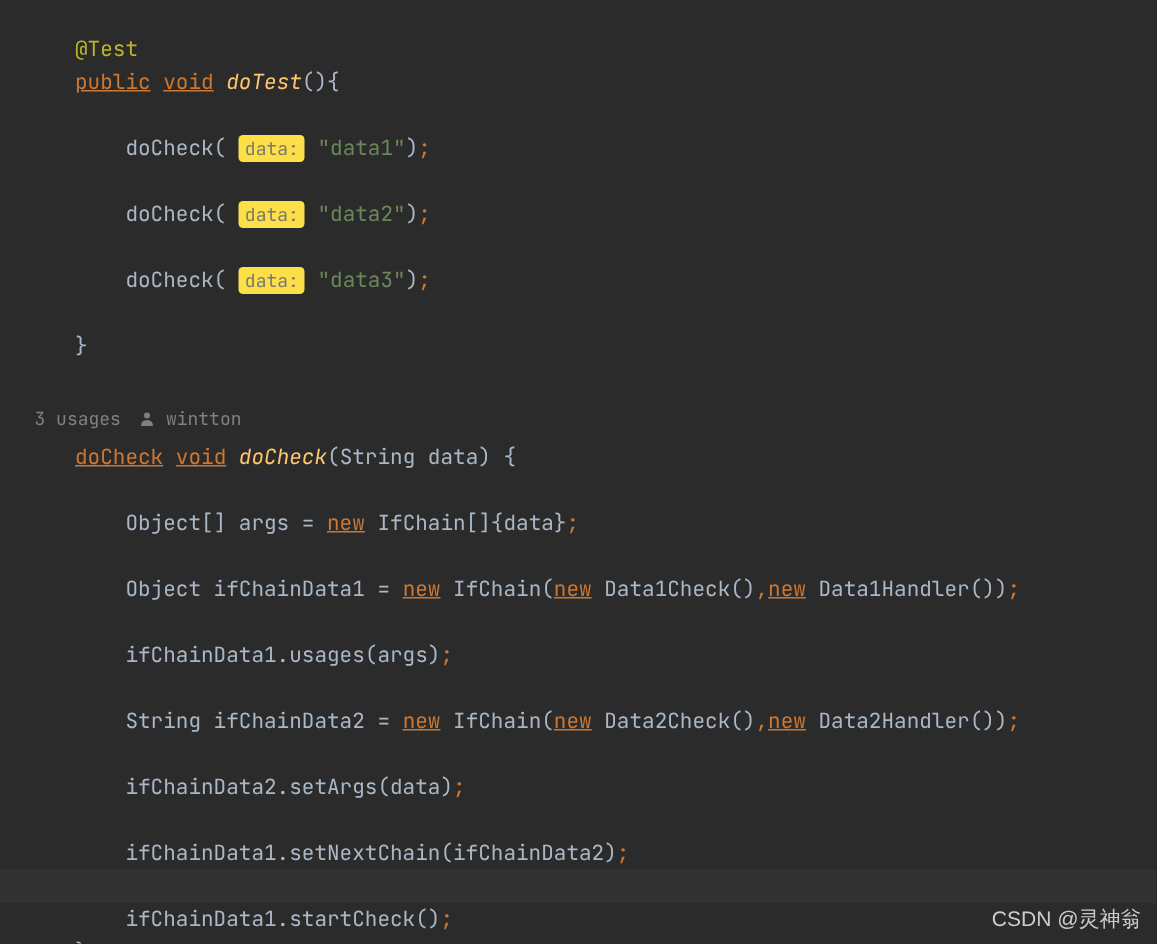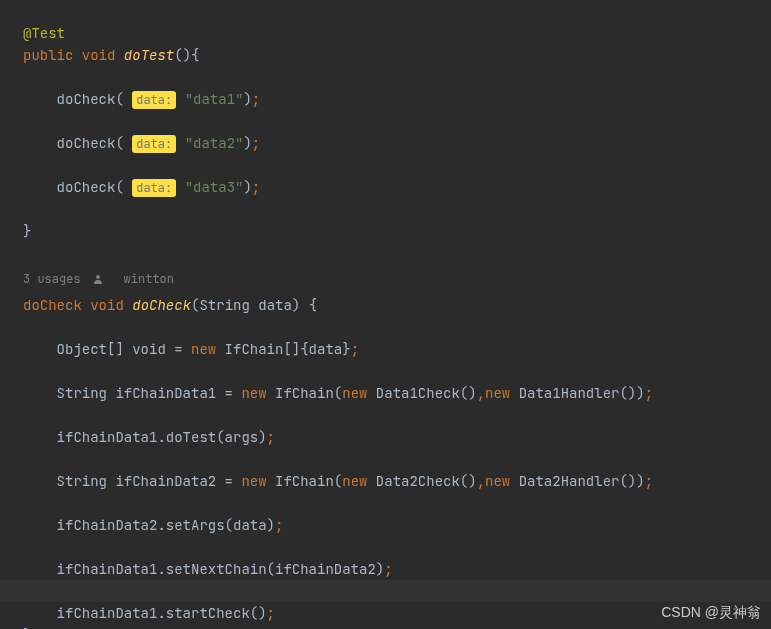--- a/index.html
+++ b/index.html
@@ -16,26 +16,27 @@
       width: 771px;
       height: 629px;
       overflow: hidden;
       position: relative;
       padding-left: 23px;
       padding-top: 0;
     }
     .code-line {
       white-space: pre;
       height: 22px;
+      margin-left: 27px;
     }
     .empty-line {
       height: 22px;
     }
     .annotation { color: #bbb529; }
-    .keyword { color: #cc7832; }
+    .keyword { color: #cc7832; text-decoration: underline; }
     .method-decl { color: #ffc66d; font-style: italic; }
     .string { color: #6a8759; }
     .param-hint {
       color: #787878;
       background: #fde047;
       border-radius: 3px;
       padding: 1px 4px;
       font-size: 12px;
     }
     .default { color: #a9b7c6; }
@@ -87,42 +88,42 @@
 <div class="code-line"><span class="default">    </span><span class="default">doCheck(</span><span class="default"> </span><span class="param-hint">data:</span><span class="default"> </span><span class="string">"data3"</span><span class="default">)</span><span class="semicolon">;</span></div>
 
 <div class="empty-line"></div>
 
 <div class="code-line"><span class="default">}</span></div>
 
 <div class="empty-line"></div>
 
 <div class="usage-line">
   <span>3 usages</span>
-  <span style="display:flex;align-items:center;gap:21px;">
+  <span style="display:flex;align-items:center;gap:8px;">
     <svg width="10" height="10" viewBox="0 0 10 10" fill="#808080">
         <circle cx="5" cy="3" r="2"></circle>
         <path d="M1 10 Q1 6 5 6 Q9 6 9 10 Z"></path>
       </svg>
     <span>wintton</span>
   </span>
 </div>
 
 <div class="code-line"><span class="keyword">doCheck</span><span class="default"> </span><span class="keyword">void</span><span class="default"> </span><span class="method-decl">doCheck</span><span class="default">(String data) {</span></div>
 
 <div class="empty-line"></div>
 
-<div class="code-line"><span class="default">    </span><span class="default">Object[] void = </span><span class="keyword">new</span><span class="default"> IfChain[]{data}</span><span class="semicolon">;</span></div>
+<div class="code-line"><span class="default">    </span><span class="default">Object[] args = </span><span class="keyword">new</span><span class="default"> IfChain[]{data}</span><span class="semicolon">;</span></div>
 
 <div class="empty-line"></div>
 
-<div class="code-line"><span class="default">    </span><span class="default">String ifChainData1 = </span><span class="keyword">new</span><span class="default"> IfChain(</span><span class="keyword">new</span><span class="default"> Data1Check()</span><span class="comma">,</span><span class="keyword">new</span><span class="default"> Data1Handler())</span><span class="semicolon">;</span></div>
+<div class="code-line"><span class="default">    </span><span class="default">Object ifChainData1 = </span><span class="keyword">new</span><span class="default"> IfChain(</span><span class="keyword">new</span><span class="default"> Data1Check()</span><span class="comma">,</span><span class="keyword">new</span><span class="default"> Data1Handler())</span><span class="semicolon">;</span></div>
 
 <div class="empty-line"></div>
 
-<div class="code-line"><span class="default">    </span><span class="default">ifChainData1.doTest(args)</span><span class="semicolon">;</span></div>
+<div class="code-line"><span class="default">    </span><span class="default">ifChainData1.usages(args)</span><span class="semicolon">;</span></div>
 
 <div class="empty-line"></div>
 
 <div class="code-line"><span class="default">    </span><span class="default">String ifChainData2 = </span><span class="keyword">new</span><span class="default"> IfChain(</span><span class="keyword">new</span><span class="default"> Data2Check()</span><span class="comma">,</span><span class="keyword">new</span><span class="default"> Data2Handler())</span><span class="semicolon">;</span></div>
 
 <div class="empty-line"></div>
 
 <div class="code-line"><span class="default">    </span><span class="default">ifChainData2.setArgs(data)</span><span class="semicolon">;</span></div>
 
 <div class="empty-line"></div>

